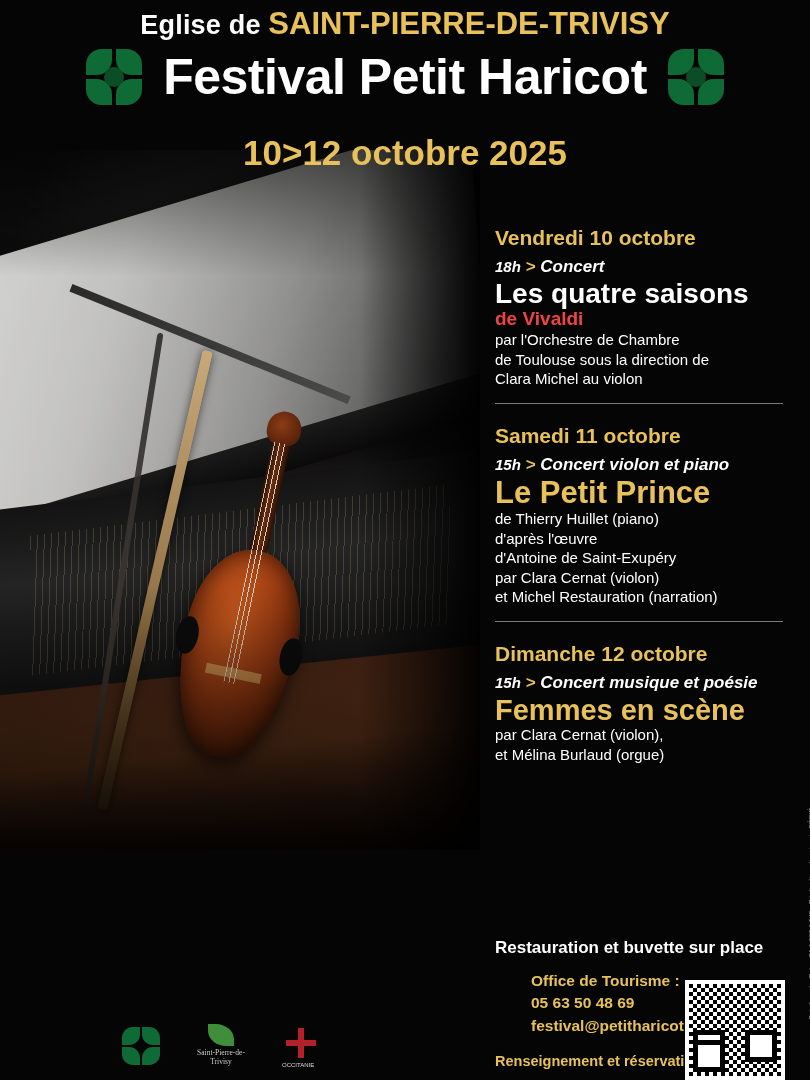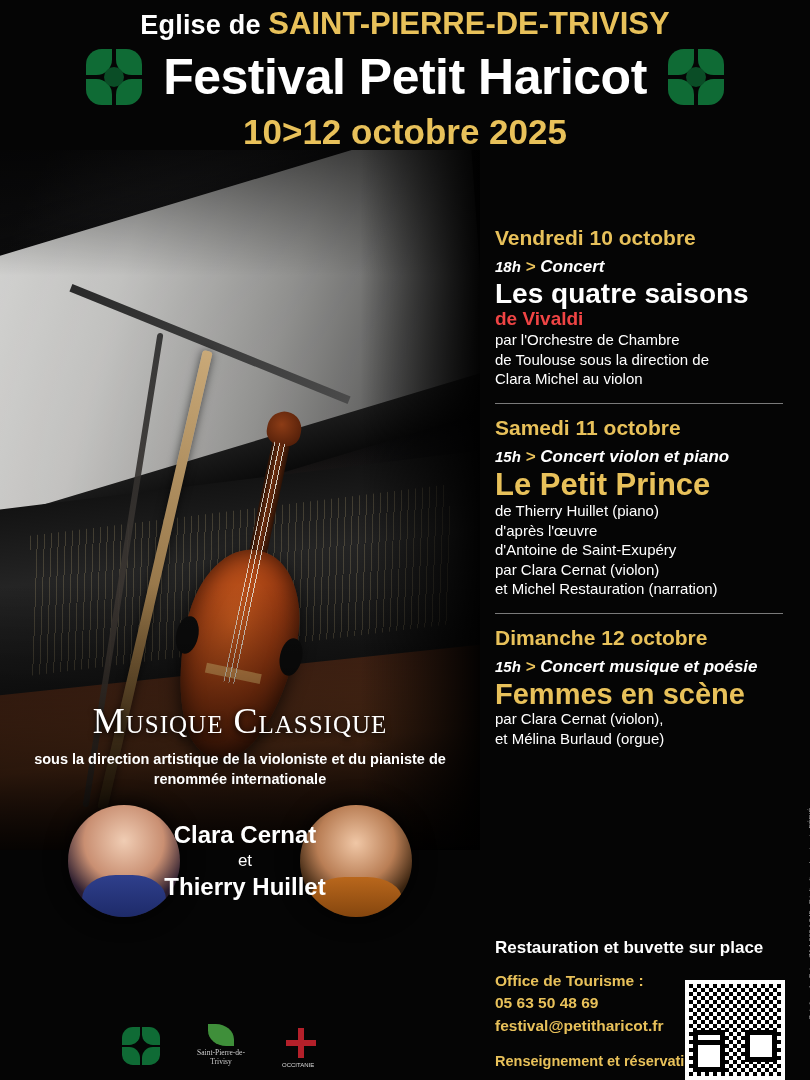--- a/index.html
+++ b/index.html
@@ -25,21 +25,21 @@
   }
   .line-church .eglise{color:#fff;font-size:27px;font-weight:bold;font-style:normal;}
   .line-church .place{color:#e8c15a;font-size:31px;font-weight:bold;letter-spacing:0px;}
   .title-row{
     display:flex;align-items:center;justify-content:center;gap:18px;margin-top:4px;
   }
   .fest-title{
     font-size:50px;font-weight:bold;color:#fff;letter-spacing:-0.5px;white-space:nowrap;
   }
   .dates{
-    text-align:center;color:#e8c15a;font-size:35px;font-weight:bold;margin-top:4px;
+    text-align:center;color:#e8c15a;font-size:35px;font-weight:bold;margin-top:25px;
   }
 
   
   .flower{width:62px;height:62px;position:relative;flex:0 0 62px;}
   .flower span{
     position:absolute;width:26px;height:26px;background:#0f6b35;
     border-radius:60% 0 60% 0;
   }
   .flower .p1{left:3px;top:3px;transform:rotate(0deg);}
   .flower .p2{right:3px;top:3px;transform:rotate(90deg);}
@@ -190,35 +190,35 @@
   .logo-town .leaf{width:26px;height:22px;background:#3f8f3a;border-radius:0 70% 0 70%;margin:0 auto;}
   .logo-town .tt{font-size:7.5px;color:#cfcfcf;margin-top:2px;font-family:"Liberation Serif",serif;}
   .logo-region{width:56px;height:44px;position:relative;}
   .logo-region .cross{position:absolute;left:6px;top:4px;width:30px;height:30px;background:#b4202a;
      clip-path:polygon(40% 0,60% 0,60% 40%,100% 40%,100% 60%,60% 60%,60% 100%,40% 100%,40% 60%,0 60%,0 40%,40% 40%);}
   .logo-region .tt{position:absolute;left:2px;bottom:0;font-size:6px;color:#ddd;}
 
   
   .program{position:absolute;left:495px;top:226px;width:288px;z-index:6;}
   .day{padding-bottom:10px;}
-  .day + .day{border-top:1px solid #7a7a7a;padding-top:12px;margin-top:4px;}
+  .day + .day{border-top:1px solid #7a7a7a;padding-top:20px;margin-top:4px;}
   .day-title{font-size:21px;font-weight:bold;color:#e8c15a;margin-bottom:7px;}
   .time-line{font-size:17px;color:#fff;font-weight:bold;margin-bottom:2px;font-style:italic;}
   .time-line .hh{font-size:15px;}
   .time-line .gt{color:#e8c15a;font-weight:bold;}
   .work{font-size:28px;font-weight:bold;color:#fff;line-height:1.05;margin:2px 0 0;}
   .work.gold{color:#e8c15a;font-size:31px;}
   .work.gold2{color:#e8c15a;font-size:29px;}
   .sub-strong{font-size:19px;font-weight:bold;color:#ef4444;line-height:1.15;}
   .ln{font-size:15px;color:#fff;line-height:1.3;}
 
   
   .footer{position:absolute;left:495px;top:938px;width:300px;z-index:6;}
   .resto{font-size:17px;font-weight:bold;color:#fff;margin-bottom:12px;}
-  .office{font-size:15.5px;font-weight:bold;color:#e8c15a;line-height:1.45;}
+  .office{font-size:15.5px;font-weight:bold;color:#e8c15a;line-height:1.45;margin-left:36px;}
   .resa{font-size:14.5px;font-weight:bold;color:#e8c15a;margin-top:16px;}
   .qr{
     position:absolute;right:10px;top:42px;width:92px;height:92px;background:#fff;padding:4px;
   }
   .qr .grid{
     width:100%;height:100%;
     background-image:
       repeating-linear-gradient(90deg,#000 0 4px,#fff 4px 8px),
       repeating-linear-gradient(0deg,#000 0 4px,#fff 4px 8px);
     background-blend-mode:difference;
@@ -281,33 +281,20 @@
       <div class="v-waist-l"></div>
       <div class="v-waist-r"></div>
       <div class="v-bridge"></div>
       <div class="v-strings"></div>
     </div>
     <div class="bow"></div>
     <div class="photo-fade"></div>
     <div class="photo-fade-r"></div>
   </div>
 
-  <div class="left-block">
-    <div class="mc-title">Musique Classique</div>
-    <div class="mc-sub">sous la direction artistique de la violoniste et du pianiste de renommée internationale</div>
-    <div class="artists">
-      <div class="portrait p-left"></div>
-      <div class="portrait p-right"></div>
-      <div class="names">
-        <div class="name-1">Clara Cernat</div>
-        <div class="name-et">et</div>
-        <div class="name-2">Thierry Huillet</div>
-      </div>
-    </div>
-  </div>
 
   <div class="logos">
     <div class="logo-flower">
       <span class="p1"></span>
         <span class="p2"></span>
         <span class="p3"></span>
         <span class="p4"></span>
     </div>
     <div class="logo-town">
       <div class="leaf"></div>

